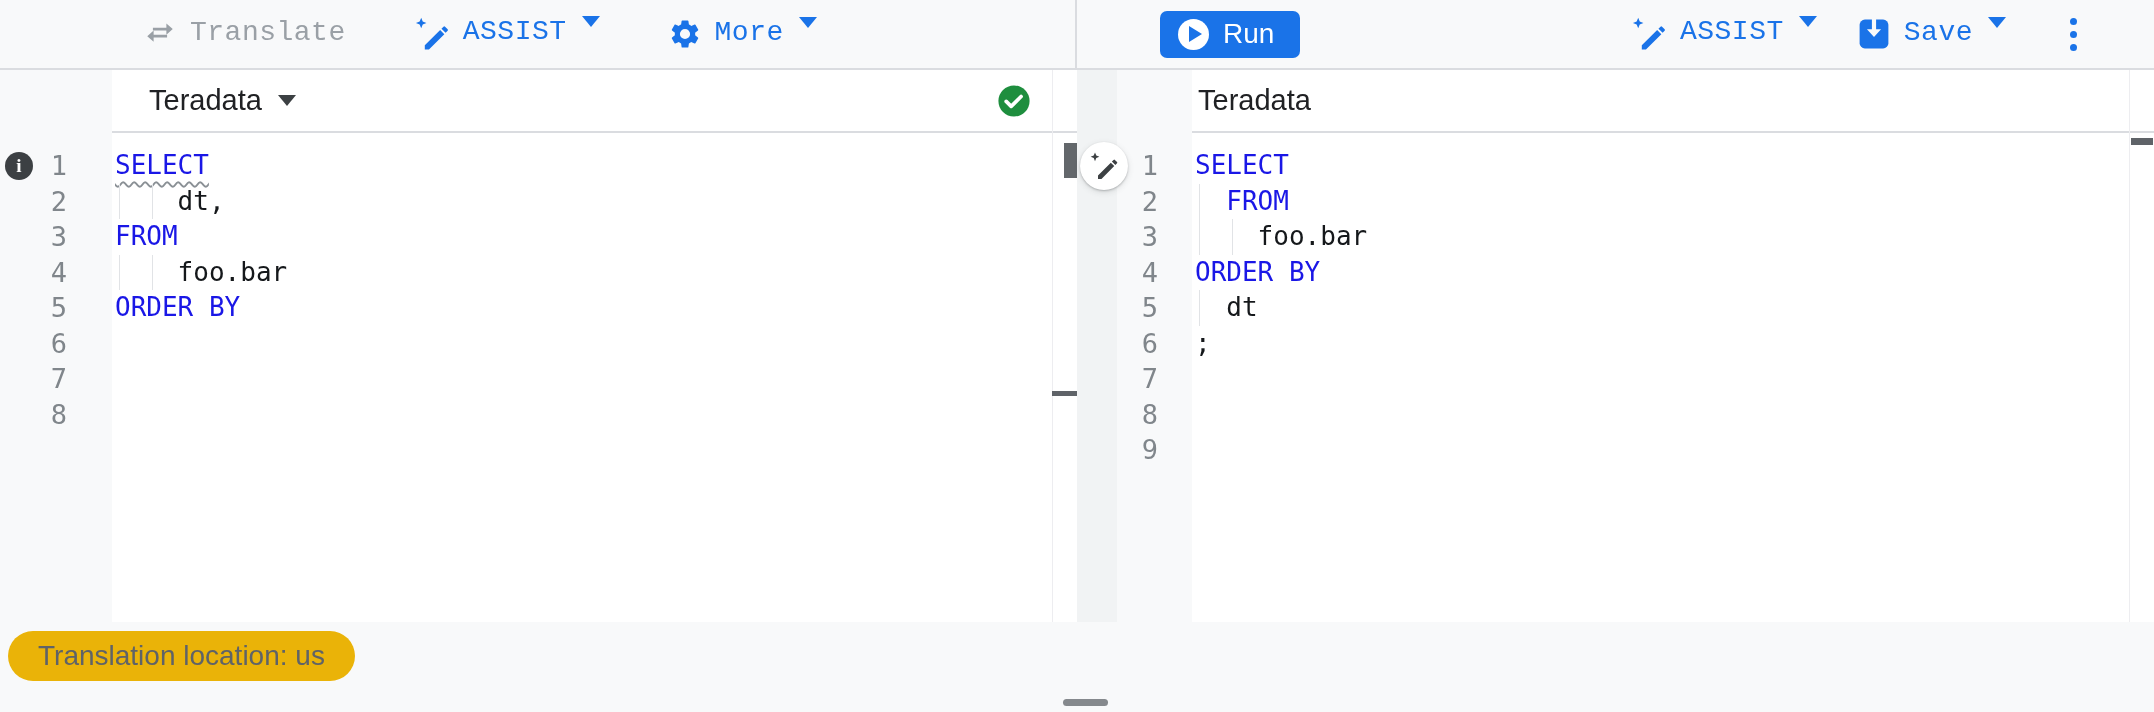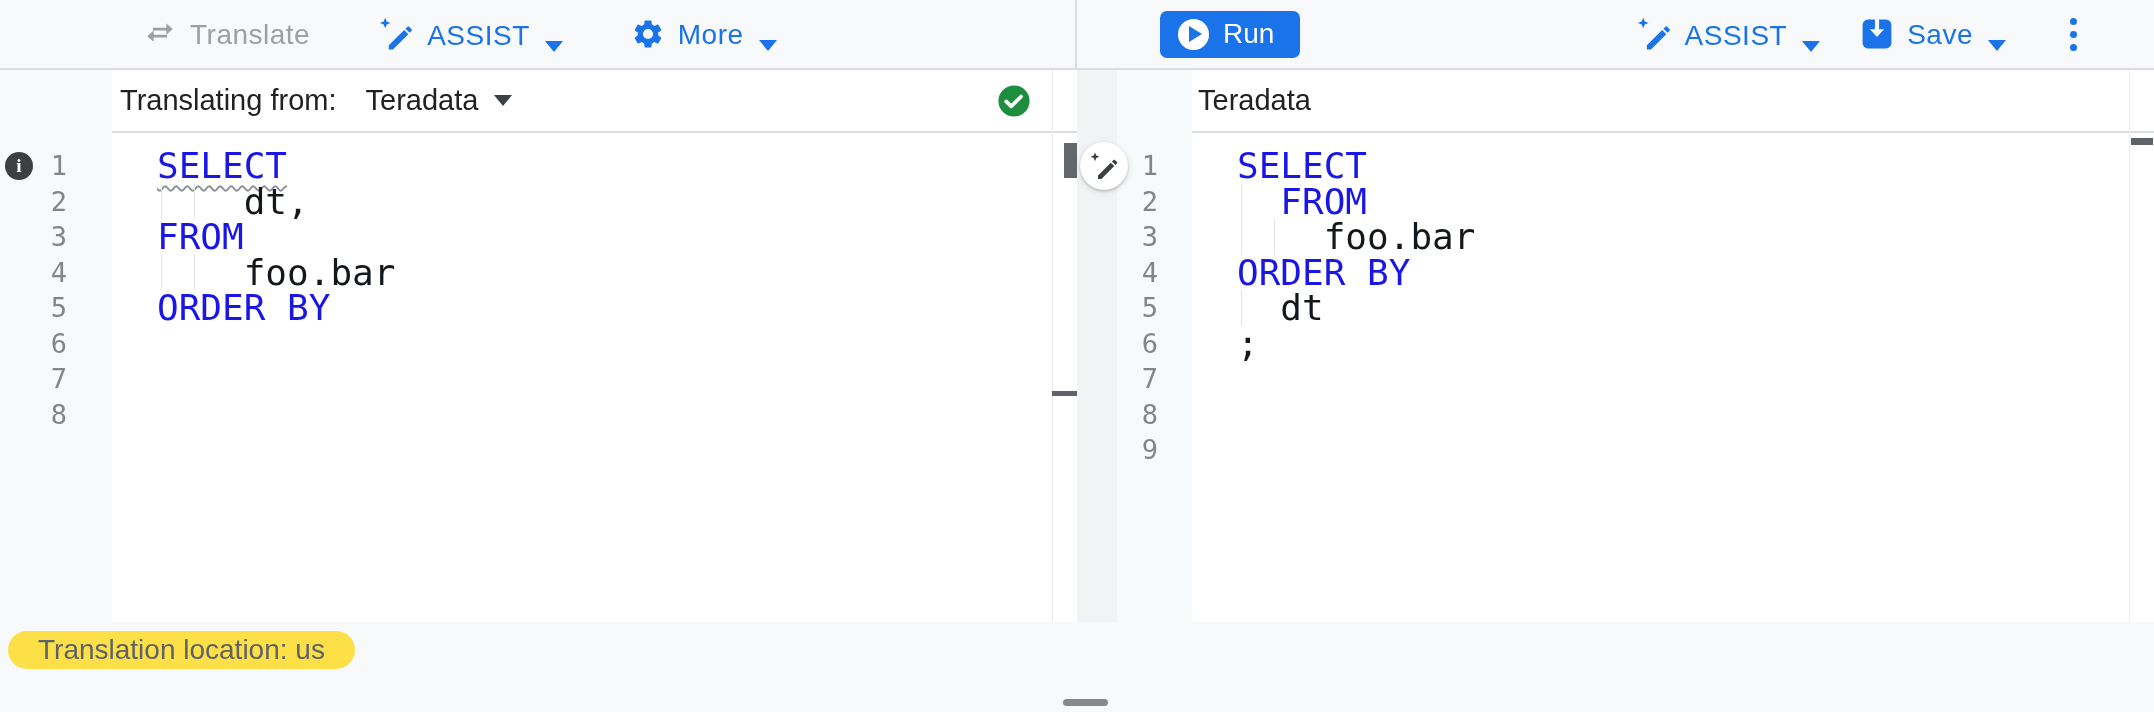--- a/index.html
+++ b/index.html
@@ -3,21 +3,21 @@
 <meta charset="utf-8">
 <style>
   html,body{margin:0;padding:0;background:#f8f9fa;font-family:"Liberation Sans",sans-serif;}
   .app{position:relative;width:2154px;height:712px;overflow:hidden;background:#f8f9fa;}
 
   
   .toolbar{position:absolute;left:0;top:0;width:2154px;height:68px;background:#f8f9fa;border-bottom:2px solid #dadce0;}
   .toolbar-left{position:absolute;left:0;top:0;width:1077px;height:68px;display:flex;align-items:center;padding-left:143px;box-sizing:border-box;gap:68px;}
   .toolbar-divider{position:absolute;left:1075px;top:0;width:2px;height:68px;background:#dadce0;}
   .toolbar-right{position:absolute;left:1084px;top:0;width:1037px;height:68px;display:flex;align-items:center;box-sizing:border-box;padding-right:38px;}
-  .tbtn{display:flex;align-items:flex-end;gap:13px;background:none;border:none;cursor:pointer;font-family:Liberation Sans, sans-serif;font-size:28px;color:#1a73e8;padding:0;}
+  .tbtn{display:flex;align-items:flex-start;gap:13px;background:none;border:none;cursor:pointer;font-family:Liberation Mono, monospace;font-size:28px;color:#1a73e8;padding:0;}
   .tbtn .lbl{letter-spacing:.5px;}
   .tbtn.disabled{color:#9aa0a6;cursor:default;}
   .caret{width:0;height:0;border-left:9px solid transparent;border-right:9px solid transparent;border-top:11px solid #1a73e8;margin-left:2px;}
   .caret.dark{border-top-color:#3c4043;}
   .run-btn{display:flex;align-items:center;gap:14px;margin-left:76px;height:47px;padding:0 26px 0 18px;background:#1a73e8;color:#fff;border:none;border-radius:7px;font-family:"Liberation Sans",sans-serif;font-size:28px;cursor:pointer;}
   .play-circle{width:31px;height:31px;border-radius:50%;background:#fff;display:flex;align-items:center;justify-content:center;}
   .play-tri{width:0;height:0;border-top:8px solid transparent;border-bottom:8px solid transparent;border-left:13px solid #1a73e8;margin-left:3px;}
   .right-group{margin-left:auto;display:flex;align-items:center;gap:40px;}
   .kebab{display:flex;flex-direction:column;gap:6px;background:none;border:none;cursor:pointer;padding:6px;margin-left:18px;}
   .kebab i{width:7px;height:7px;border-radius:50%;background:#1a73e8;display:block;}
@@ -35,21 +35,21 @@
   .gutter .ln{height:35.5px;line-height:35.5px;text-align:right;}
   .info-badge{position:absolute;left:5px;top:82px;width:28px;height:28px;border-radius:50%;background:#3c4043;color:#fff;display:flex;align-items:center;justify-content:center;font-size:19px;font-weight:bold;font-family:"Liberation Serif",serif;}
 
   .panel-body{flex:1;display:flex;flex-direction:column;min-width:0;}
   .panel-header{height:61px;border-bottom:2px solid #dadce0;display:flex;align-items:center;background:#fff;font-size:29px;color:#202124;}
   .panel.left .panel-header{padding:0 0 0 8px;}
   .panel.right .panel-header{padding:0 0 0 6px;}
   .dialect-select{display:flex;align-items:center;gap:14px;margin-left:23px;background:none;border:none;cursor:pointer;font-family:"Liberation Sans",sans-serif;font-size:29px;color:#202124;}
   .check-circle{margin-left:auto;margin-right:46px;flex:none;}
 
-  .code-area{position:relative;flex:1;padding:15px 0 0 3px;font-family:"DejaVu Sans Mono",monospace;font-size:36px;color:#15181b;overflow:hidden;margin-left:42px;}
+  .code-area{position:relative;flex:1;padding:15px 0 0 3px;font-family:"DejaVu Sans Mono",monospace;font-size:26px;color:#15181b;overflow:hidden;}
   .code-line{position:relative;height:35.5px;line-height:35.5px;white-space:pre;}
   .code-line .tok{white-space:pre;}
   .tok.kw{color:#1a17e6;}
   .tok.wavy{text-decoration:underline;text-decoration-style:wavy;text-decoration-color:#8a9095;text-decoration-thickness:2px;text-underline-offset:7px;}
   .guide{position:absolute;top:0;bottom:0;width:0;border-left:1px solid #e1e3e6;}
   .guide.g0{left:4px;}
   .guide.g1{left:37px;}
 
   
   .v-track-line{position:absolute;top:0;bottom:0;width:1px;background:#ededf0;}
@@ -57,21 +57,21 @@
   .panel.right .v-track-line{left:1012px;}
   .sb-thumb{position:absolute;background:#63676b;}
   .left-thumb{left:1064px;top:73px;width:13px;height:35px;}
   .left-marker{left:1052px;top:321px;width:25px;height:5px;background:#5f6368;}
   .right-marker{left:1014px;top:68px;width:22px;height:7px;background:#5f6368;}
 
   .wand-fab{position:absolute;left:1080px;top:72px;width:48px;height:48px;border-radius:50%;background:#fff;border:none;box-shadow:0 1px 2px rgba(60,64,67,.3),0 2px 6px rgba(60,64,67,.15);display:flex;align-items:center;justify-content:center;cursor:pointer;}
 
   
   .footer{position:absolute;left:0;top:622px;width:2154px;height:90px;background:#f8f9fa;}
-  .chip{position:absolute;left:8px;top:9px;height:38px;border-radius:25px;background:#fde047;display:flex;align-items:center;padding:0 30px;font-size:28px;color:#5f6368;}
+  .chip{position:absolute;left:8px;top:9px;height:50px;border-radius:25px;background:#eab308;display:flex;align-items:center;padding:0 30px;font-size:28px;color:#5f6368;}
   .drag-handle{position:absolute;left:1063px;top:77px;width:45px;height:7px;border-radius:4px;background:#85898d;border:none;cursor:row-resize;padding:0;}
 
   .icon{display:inline-flex;flex:none;}
 </style>
 </head>
 <body>
 
 <div class="app">
 
   <div class="toolbar">
@@ -152,21 +152,20 @@
           <div class="ln">2</div>
           <div class="ln">3</div>
           <div class="ln">4</div>
           <div class="ln">5</div>
           <div class="ln">6</div>
           <div class="ln">7</div>
           <div class="ln">8</div>
         </div>
       <div class="panel-body">
         <div class="panel-header">
-          <span>Translating from:</span>
           <button class="dialect-select">
             <span>Teradata</span>
             <span class="caret dark"></span>
           </button>
           <span class="check-circle icon">
             <svg width="34" height="34" viewBox="0 0 24 24">
                 <circle cx="12" cy="12" r="11" fill="#1e8e3e"></circle>
                 <path d="M6.5 12.3l3.5 3.5 7-7" stroke="#fff" stroke-width="2.6" fill="none" stroke-linecap="round" stroke-linejoin="round"></path>
               </svg>
           </span>

